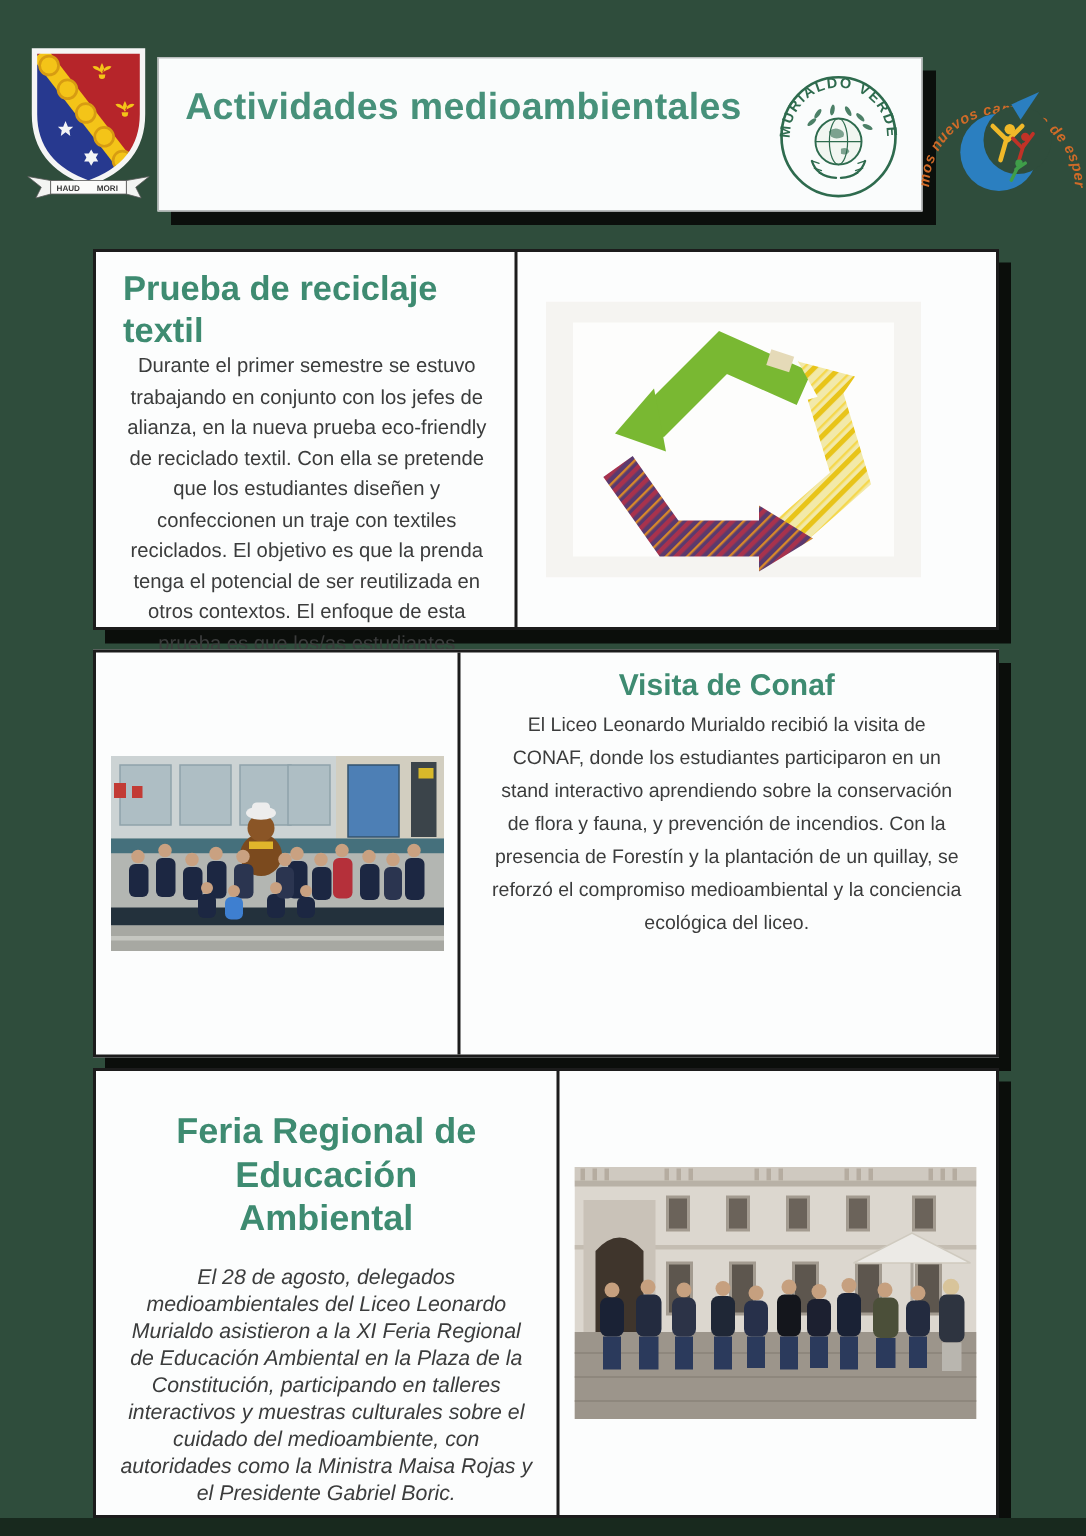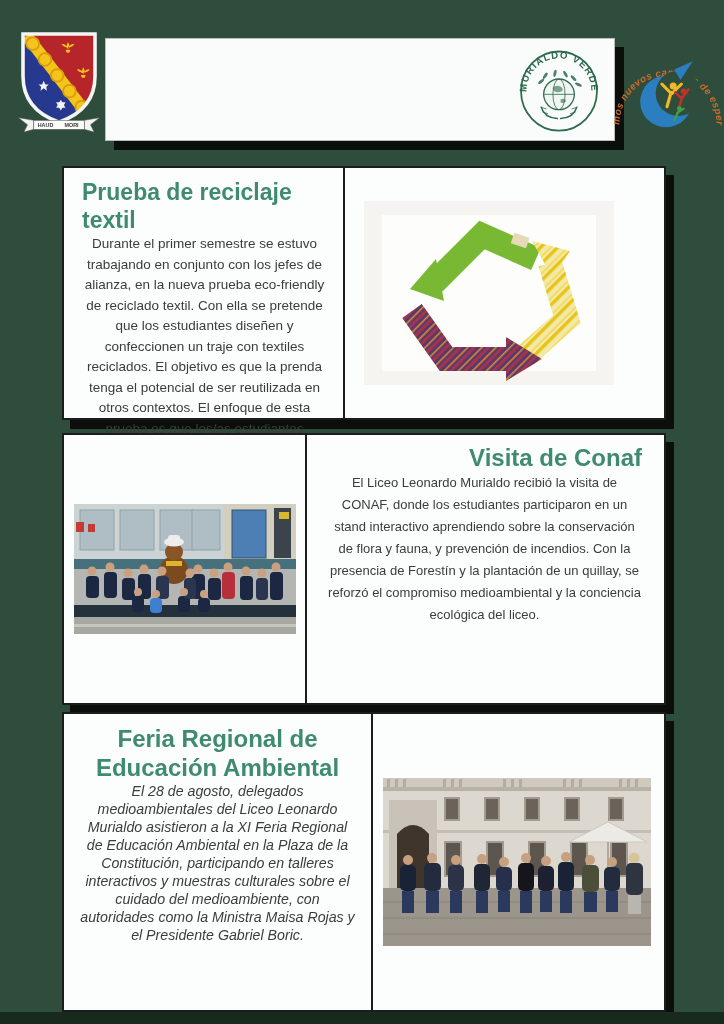--- a/index.html
+++ b/index.html
@@ -21,21 +21,21 @@
   .panel{box-sizing:border-box;height:100%;}
   .divider-r{border-right:2px solid #1c1c1c;}
   .c1-text{width:281px;padding:10px 16px 8px 18px;}
   .c1-img{width:287px;display:flex;align-items:center;justify-content:center;}
   .c2-img{width:243px;display:flex;align-items:center;justify-content:center;}
   .c2-text{width:355px;padding:8px 20px;}
   .c3-text{width:309px;padding:10px 16px;}
   .c3-img{width:287px;display:flex;align-items:center;justify-content:center;}
   .card-title{color:#3e8b71;font-weight:bold;}
   .t1{font-size:23px;line-height:28px;text-align:left;}
-  .t2{font-size:24px;line-height:29px;text-align:right;margin-top:6px;}
+  .t2{font-size:20px;line-height:29px;text-align:center;margin-top:6px;}
   .t3{font-size:24px;line-height:29px;text-align:center;}
   .body-text{color:#3b3c3c;text-align:center;}
   .b1{font-size:13.5px;line-height:20.5px;margin-top:7px;}
   .b2{font-size:13px;line-height:22px;margin-top:9px;}
   .b3{font-size:14.2px;line-height:18px;margin-top:7px;font-style:italic;}
   .photo{display:block;}
 </style>
 </head>
 <body>
 
@@ -76,20 +76,21 @@
       <polygon points="5,101 22,104 22,114 11,117 15,109" fill="#f3f4f2" stroke="#5a5a5a" stroke-width="0.6"></polygon>
       <polygon points="95,101 78,104 78,114 89,117 85,109" fill="#f3f4f2" stroke="#5a5a5a" stroke-width="0.6"></polygon>
       <rect x="22" y="104" width="56" height="10" fill="#fbfbfa" stroke="#5a5a5a" stroke-width="0.6"></rect>
       <text x="35" y="111.5" font-size="6" font-weight="bold" fill="#3a3a3a" text-anchor="middle">HAUD</text>
       <text x="64" y="111.5" font-size="6" font-weight="bold" fill="#3a3a3a" text-anchor="middle">MORI</text>
     </g>
   </svg>
 
   <div class="header-box">
     <div class="header-title">
+      <div>Actividades medioambientales</div>
     </div>
 
     <svg class="mv-logo" viewBox="0 0 120 120">
       <defs>
         <path id="mvArc" d="M22,74 A40,40 0 1 1 98,74" fill="none"></path>
       </defs>
       <ellipse cx="60" cy="62" rx="47" ry="49" fill="none" stroke="#2e6b4e" stroke-width="2.2"></ellipse>
       <text font-size="12" font-weight="bold" letter-spacing="1.4" fill="#2e6b4e">
         <textPath href="#mvArc" startOffset="50%" text-anchor="middle">MURIALDO VERDE</textPath>
       </text>
@@ -267,21 +268,21 @@
       </svg>
     </div>
     <div class="panel c2-text">
       <h2 class="card-title t2" style="margin:0">Visita de Conaf</h2>
       <p class="body-text b2" style="margin:0">El Liceo Leonardo Murialdo recibió la visita de CONAF, donde los estudiantes participaron en un stand interactivo aprendiendo sobre la conservación de flora y fauna, y prevención de incendios. Con la presencia de Forestín y la plantación de un quillay, se reforzó el compromiso medioambiental y la conciencia ecológica del liceo.</p>
     </div>
   </section>
 
   <section class="card card3">
     <div class="panel c3-text divider-r">
-      <h2 class="card-title t3" style="margin:0">Feria Regional de Educación Ambiental</h2>
+      <h2 class="card-title t3" style="margin:16px">Feria Regional de Educación Ambiental</h2>
       <p class="body-text b3" style="margin:0">El 28 de agosto, delegados medioambientales del Liceo Leonardo Murialdo asistieron a la XI Feria Regional de Educación Ambiental en la Plaza de la Constitución, participando en talleres interactivos y muestras culturales sobre el cuidado del medioambiente, con autoridades como la Ministra Maisa Rojas y el Presidente Gabriel Boric.</p>
     </div>
     <div class="panel c3-img">
       <svg class="photo" width="268" height="168" viewBox="0 0 268 168">
         <rect width="268" height="168" fill="#dcd7cf"></rect>
 
         <rect x="0" y="0" width="268" height="9" fill="#cfc9c0"></rect>
         <g fill="#b5aca0">
           <rect x="4" y="1" width="3" height="8"></rect>
             <rect x="12" y="1" width="3" height="8"></rect>

